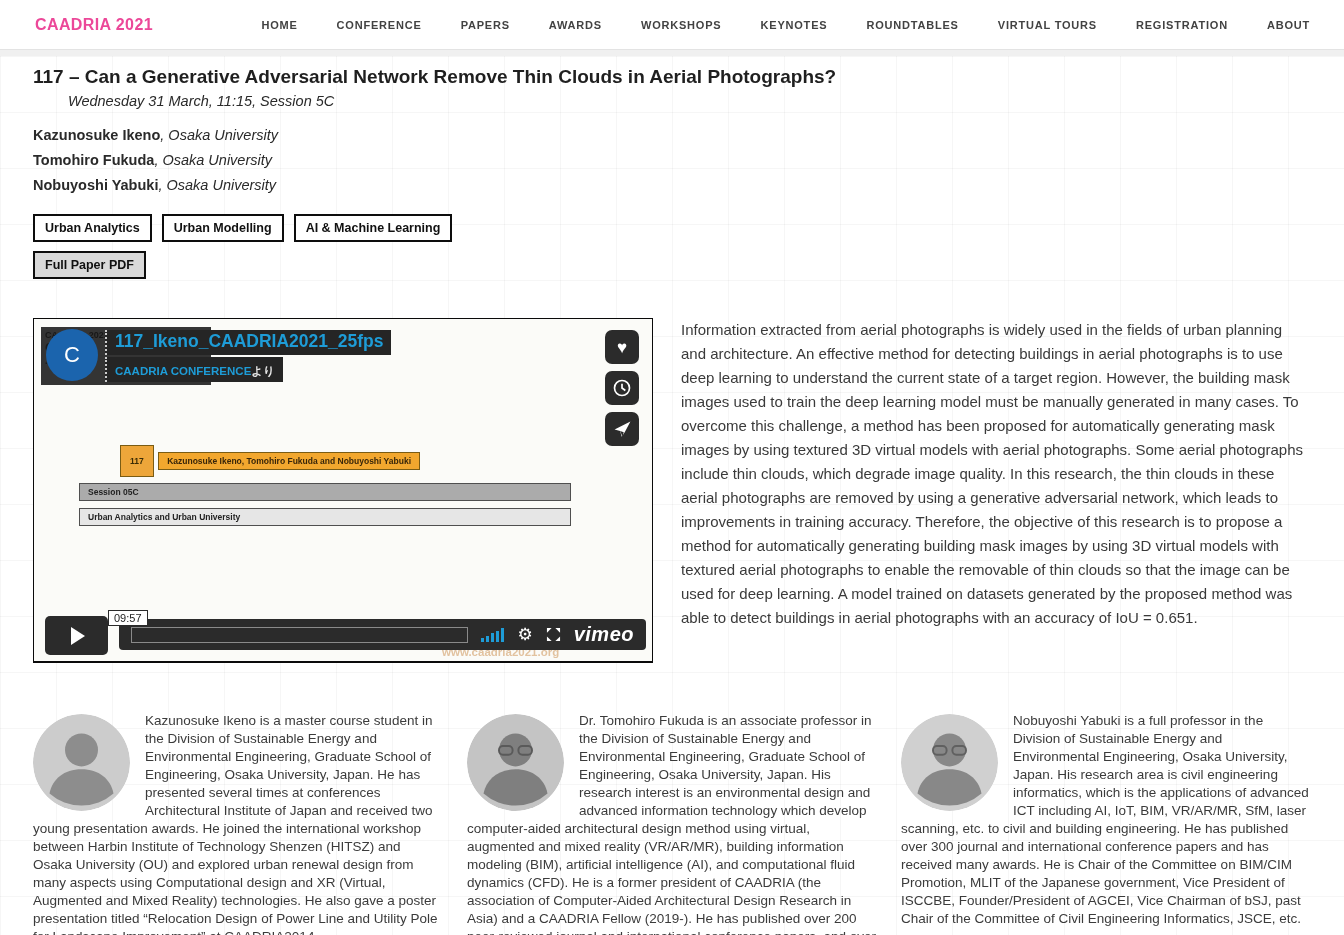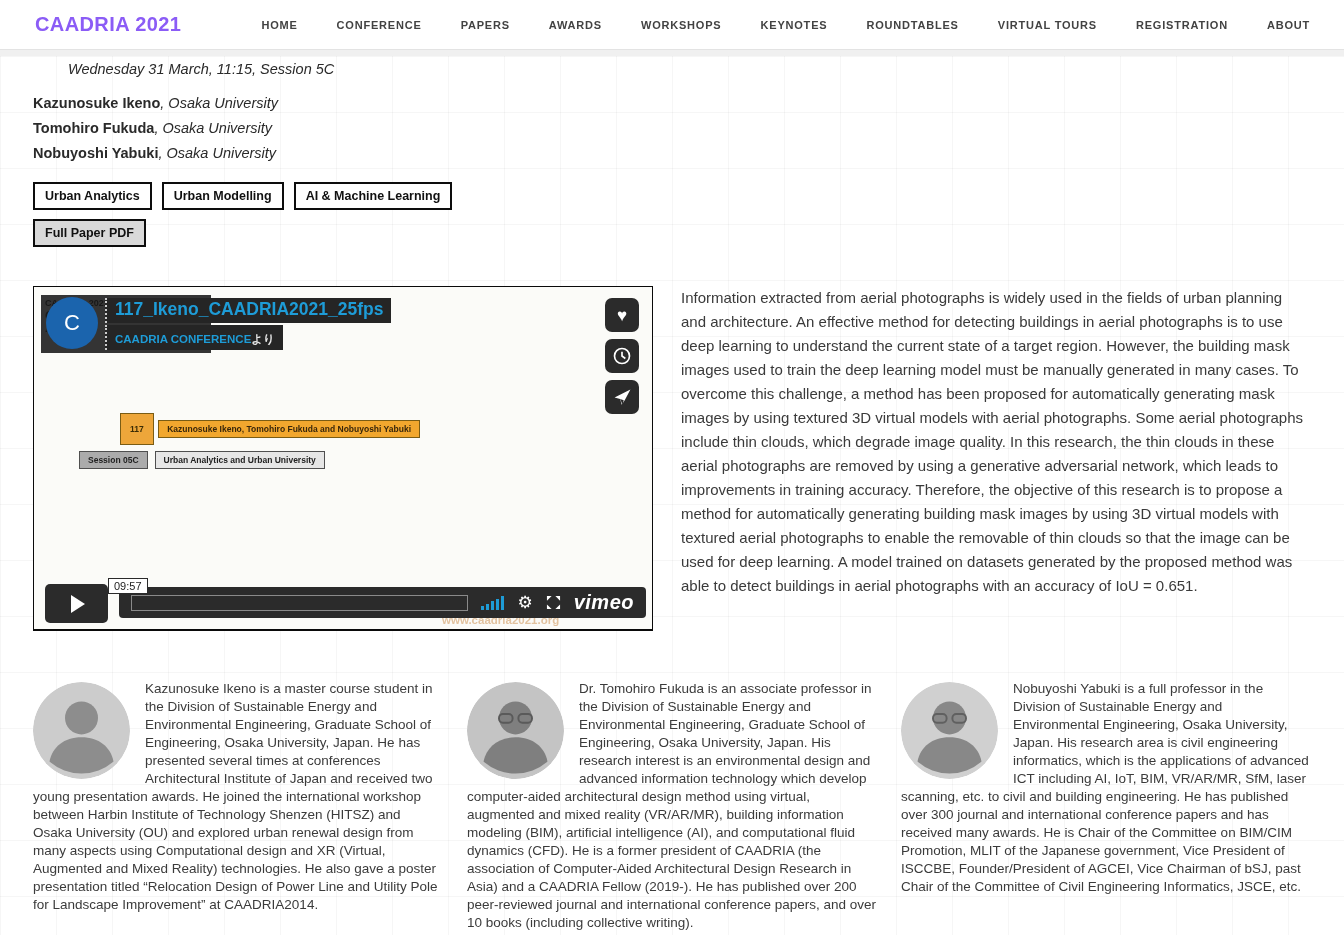--- a/index.html
+++ b/index.html
@@ -15,21 +15,21 @@
       linear-gradient(to bottom, rgba(0,0,0,0.035) 1px, transparent 1px);
     background-size: 56px 56px;
   }
 
   
   .navbar {
     height: 50px; background: #ffffff; border-bottom: 1px solid #e3e3e3;
     display: flex; align-items: center; justify-content: space-between;
     padding: 0 34px 0 35px; position: relative; z-index: 5;
   }
-  .brand { font-size: 20px; font-weight: bold; color: #8b5cf6; letter-spacing: 0.4px; cursor: pointer; }
+  .brand { font-size: 16px; font-weight: bold; color: #ec4899; letter-spacing: 0.4px; cursor: pointer; }
   .nav-items { display: flex; align-items: center; gap: 39px; }
   .nav-item {
     font-size: 11px; font-weight: bold; color: #424242; letter-spacing: 0.8px;
     text-decoration: none; cursor: pointer; white-space: nowrap;
   }
   .sub-strip { height: 6px; background: #f0f0f0; }
 
   
   .content { padding: 0 33px; }
   .paper-title { font-size: 19px; font-weight: bold; color: #1f1f1f; margin-top: 10px; }
@@ -94,21 +94,21 @@
     font-size: 8.5px; font-weight: bold; color: #3a2c05; padding: 10px 9px;
   }
   .slide-title {
     margin-top: 6px; background: #f2a72e; border: 1px solid #7a5c14;
     font-size: 8.5px; font-weight: bold; color: #38260a; line-height: 15px; padding: 4px 8px;
   }
   .slide-authors {
     display: inline-block; margin-top: 6px; background: #f2a72e; border: 1px solid #7a5c14;
     font-size: 8.5px; font-weight: bold; color: #38260a; padding: 3px 8px;
   }
-  .slide-badges { margin-top: 6px; display: flex; gap: 7px; }
+  .slide-badges { margin-top: 6px; display: flex; gap: 7px; flex-direction: column; }
   .badge-session {
     background: #ababab; border: 1px solid #4f4f4f; font-size: 8.5px; font-weight: bold;
     color: #222; padding: 3px 8px;
   }
   .badge-topic {
     background: #e6e6e6; border: 1px solid #4f4f4f; font-size: 8.5px; font-weight: bold;
     color: #222; padding: 3px 8px;
   }
 
   
@@ -161,20 +161,21 @@
     <a class="nav-item">ROUNDTABLES</a>
     <a class="nav-item">VIRTUAL TOURS</a>
     <a class="nav-item">REGISTRATION</a>
     <a class="nav-item">ABOUT</a>
   </nav>
 </header>
 <div class="sub-strip"></div>
 
 <main class="content">
 
+  <h1 class="paper-title">117 – Can a Generative Adversarial Network Remove Thin Clouds in Aerial Photographs?</h1>
   <div class="session-line">Wednesday 31 March, 11:15, Session 5C</div>
 
   <div class="authors">
     <div class="author-line">
       <span class="author-name">Kazunosuke Ikeno</span><span class="author-aff">, Osaka University</span>
     </div>
     <div class="author-line">
       <span class="author-name">Tomohiro Fukuda</span><span class="author-aff">, Osaka University</span>
     </div>
     <div class="author-line">

